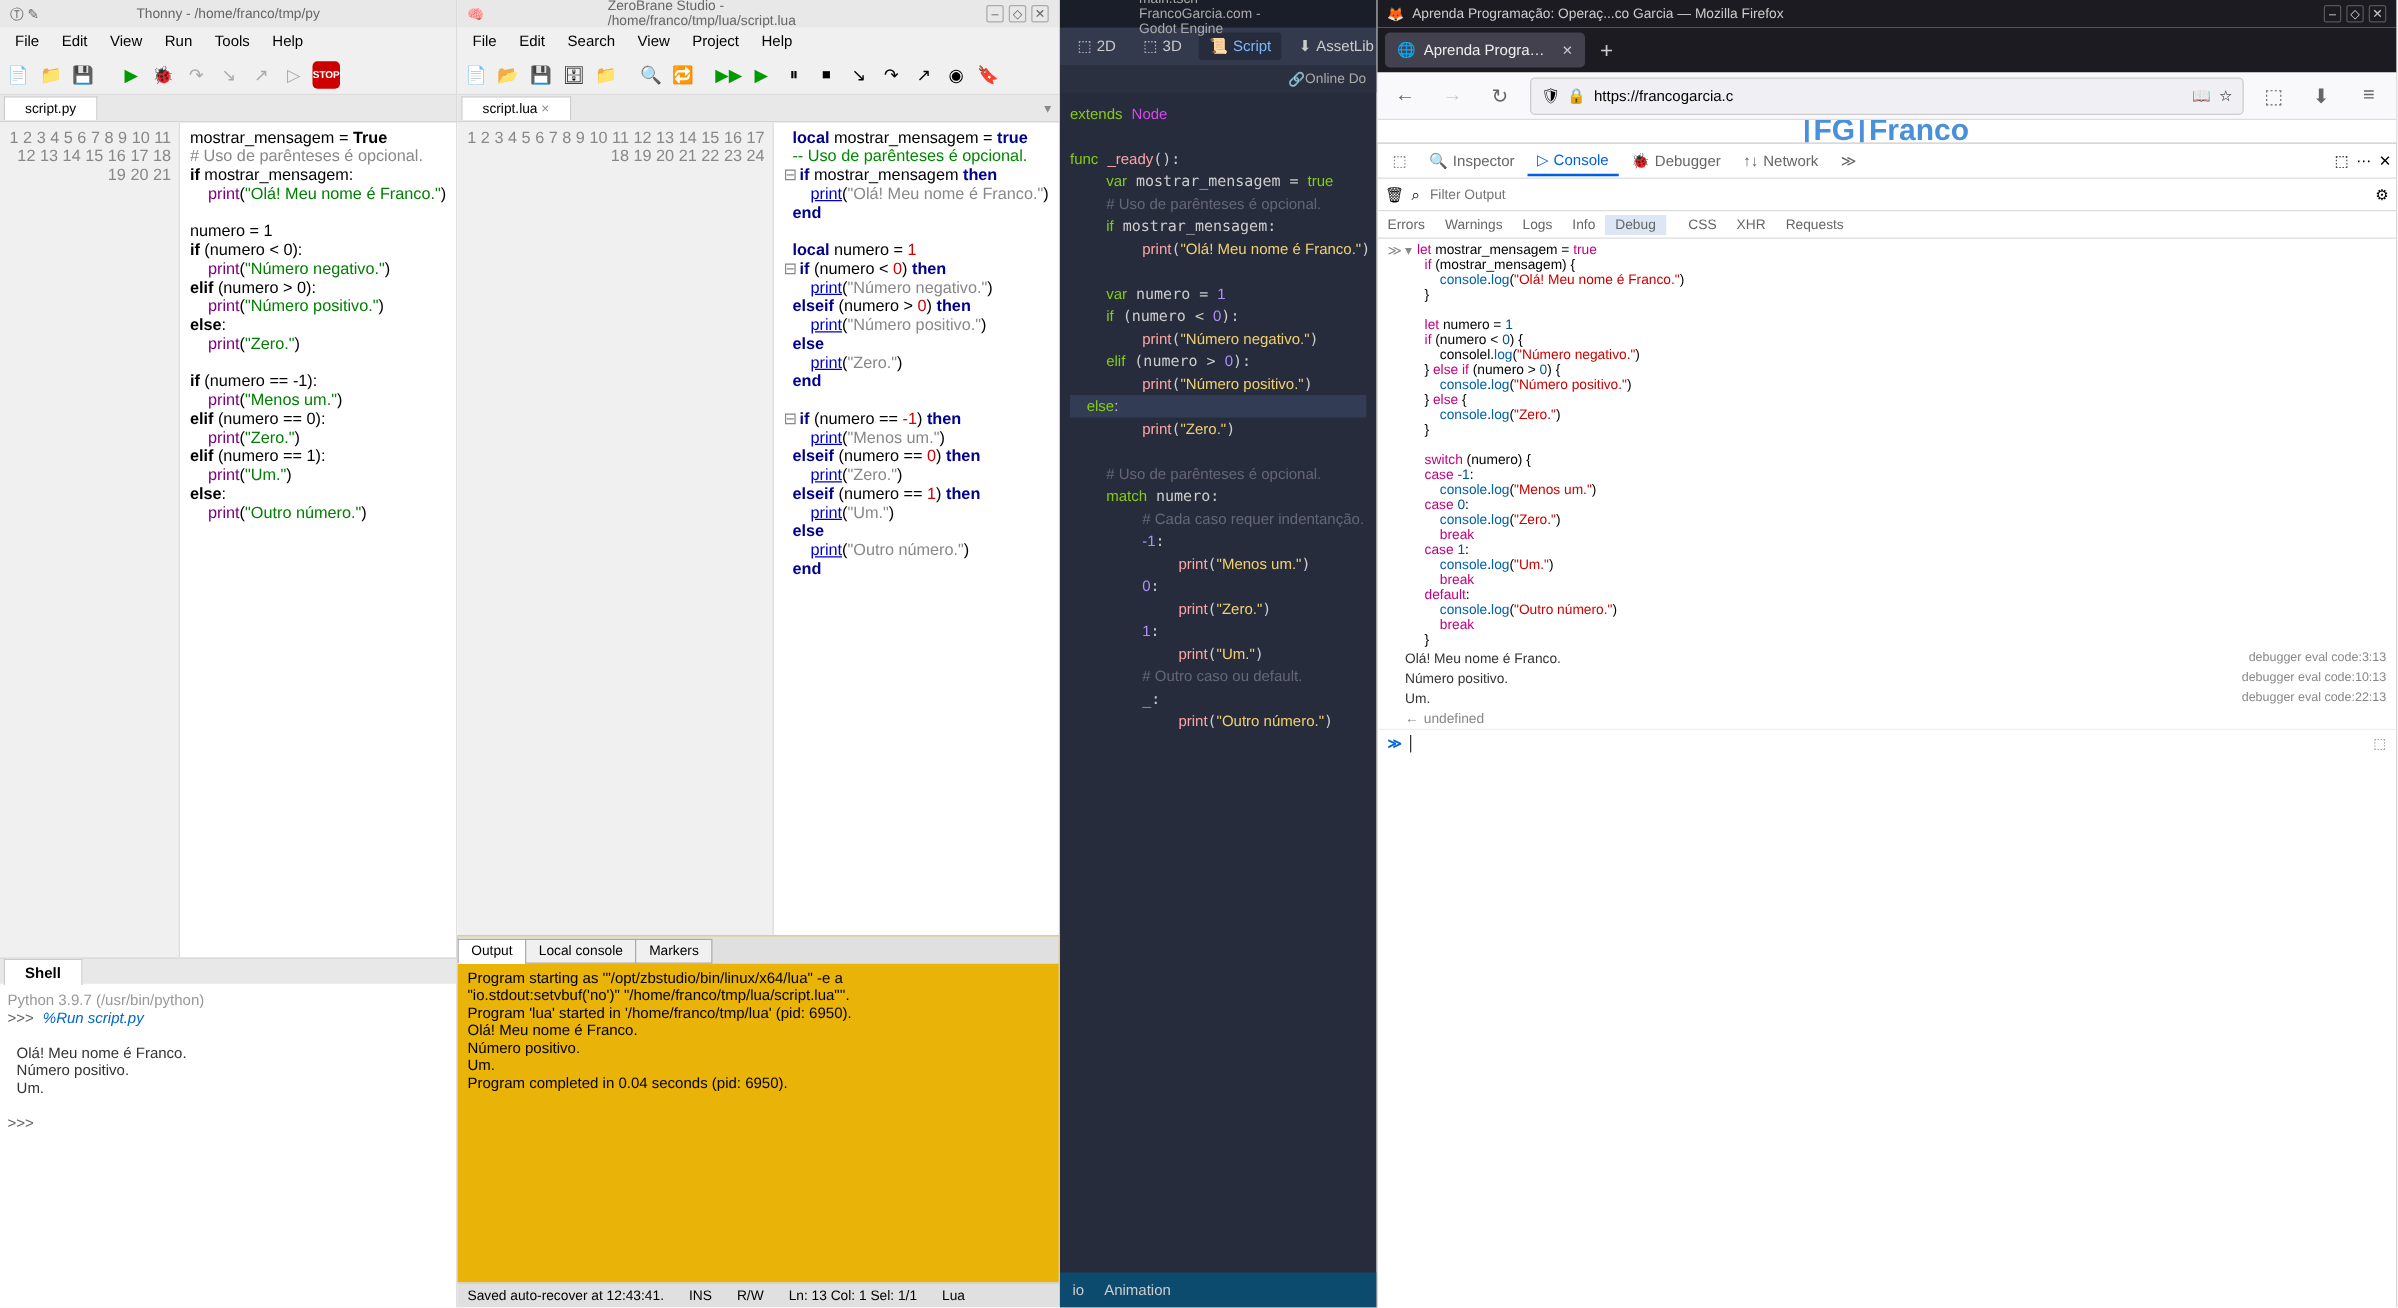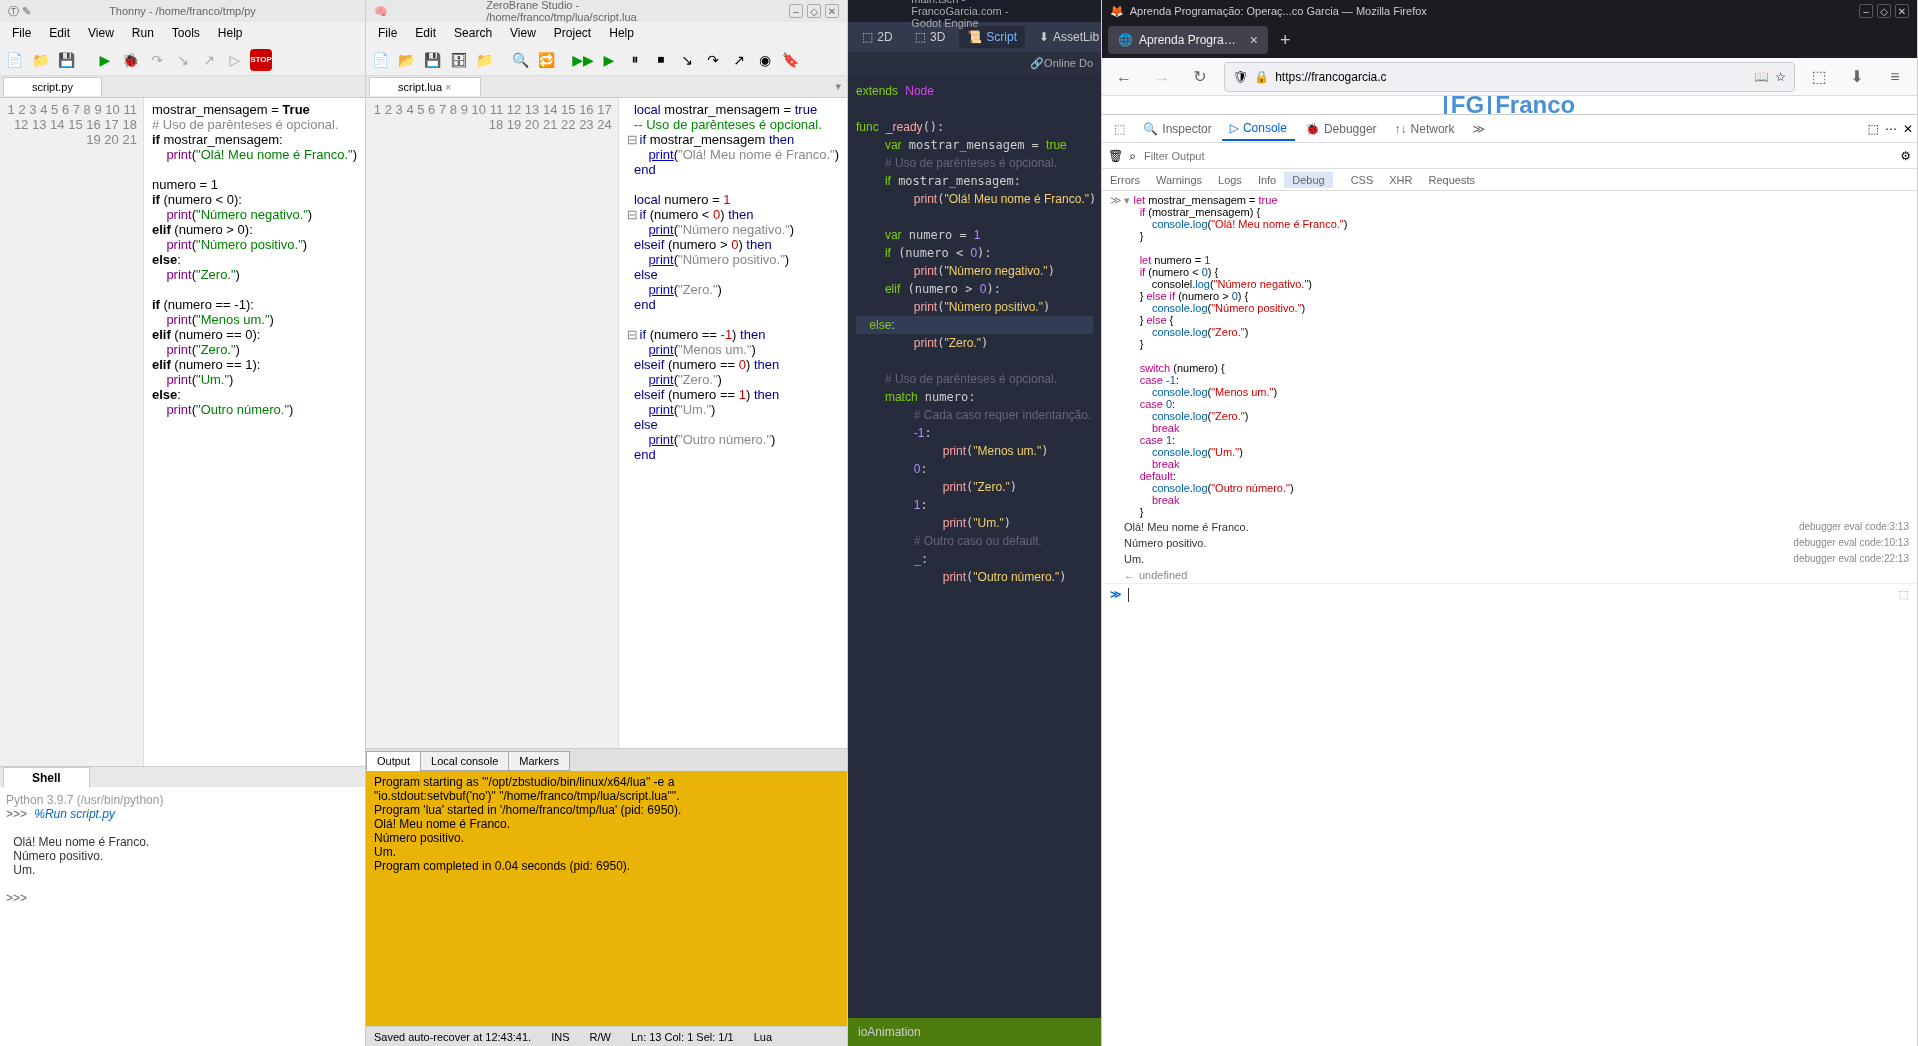--- a/index.html
+++ b/index.html
@@ -10,40 +10,40 @@
 .titlebar-btns { margin-left:auto; display:flex; gap:4px; }
 .tbtn { width:14px; height:14px; border:1px solid #aaa; border-radius:2px; display:flex; align-items:center; justify-content:center; font-size:10px; cursor:pointer; }
 
 
 #thonny { width:366px; background:#f5f5f5; }
 .menubar { height:22px; background:#f0f0f0; display:flex; align-items:center; padding:0 4px; gap:2px; }
 .menuitem { padding:2px 8px; cursor:pointer; font-size:12px; }
 .toolbar { height:32px; background:#f0f0f0; display:flex; align-items:center; padding:0 4px; gap:4px; border-bottom:1px solid #ddd;}
 .tbutton { width:22px; height:22px; display:flex; align-items:center; justify-content:center; cursor:pointer; border-radius:3px; font-size:14px;}
 .tab { height:22px; background:#e8e8e8; border-bottom:1px solid #ccc; display:flex; align-items:center; font-size:11px; }
-.tabitem { padding:3px 28px; background:#fff; border:1px solid #ccc; border-bottom:none; margin-left:3px;}
+.tabitem { padding:3px 16px; background:#fff; border:1px solid #ccc; border-bottom:none; margin-left:3px;}
 .code-area { flex:1; display:flex; background:#fff; font-family:monospace; font-size:13px; overflow:auto; }
 .gutter { background:#f0f0f0; color:#888; padding:4px 6px; text-align:right; user-select:none; border-right:1px solid #ddd;}
 .code { padding:4px 8px; white-space:pre; }
 .kw { color:#000; font-weight:bold; }
 .num { color:#000; }
 .str { color:#008000; }
 .com { color:#888; }
 .fn { color:#800080; }
 .py-bool { color:#000; font-weight:bold;}
 .shell-area { height:280px; border-top:1px solid #ccc; display:flex; flex-direction:column; background:#fff;}
 .shell-tab { height:20px; background:#e8e8e8; display:flex; align-items:flex-start;font-weight:bold; }
 .shell-content { flex:1; padding:6px; font-family:monospace; font-size:12px; white-space:pre; color:#333; }
 .shell-prompt { color:#666; }
 .shell-cmd { color:#0066cc; font-style:italic; }
 .shell-ver { color:#999; }
 
 
 #zerobrane { width:482px; background:#f5f5f5; }
-.zb-code .kw { color:#008; font-weight:normal; }
+.zb-code .kw { color:#008; font-weight:bold; }
 .zb-code .fn { color:#00c; text-decoration:underline; }
 .zb-code .num { color:#c00; }
 .zb-code .str { color:#888; }
 .zb-code .com { color:#080; }
 .zb-fold { color:#888; margin-right:2px;}
 .zb-bottom { height:278px; border-top:1px solid #ccc; display:flex; flex-direction:column; background:#eab308;}
 .zb-tabs { height:22px; background:#e0e0e0; display:flex; align-items:flex-end; }
 .zb-tabitem { padding:3px 10px; border:1px solid #aaa; background:#f0f0f0; font-size:11px; cursor:pointer; margin-right:-1px;}
 .zb-tabitem.active { background:#fff; border-bottom:1px solid #fff;}
 .zb-output { flex:1; padding:4px 8px; font-family:monospace; font-size:12px; white-space:pre; }
@@ -57,21 +57,21 @@
 .godot-tab.active { background:#262c3b; color:#7db7ff; }
 .godot-docs { height:22px; background:#2a3040; display:flex; align-items:center; justify-content:flex-end; padding:0 8px; font-size:11px; color:#aaa;}
 .godot-code { flex:1; padding:8px; font-family:monospace; font-size:12px; white-space:pre; overflow:hidden; line-height:1.5;}
 .gd-kw { color:#84cc16; }
 .gd-cls { color:#d946ef; }
 .gd-fn { color:#fca5a5; }
 .gd-str { color:#f0d070; }
 .gd-num { color:#b090ff; }
 .gd-com { color:#667; }
 .gd-hl { background:#333c55; display:inline-block; width:100%;}
-.godot-bottom { height:28px; background:#4d7c0f; display:flex; align-items:center; padding:0 10px; gap:0; font-size:12px; color:#ccc;}
+.godot-bottom { height:28px; background:#0c4a6e; display:flex; align-items:center; padding:0 10px; gap:16px; font-size:12px; color:#ccc;}
 
 
 #firefox { flex:1; background:#fff; display:flex; flex-direction:column; }
 #firefox .titlebar { background:#1c1b22; color:#ccc; }
 .ff-tabs { height:36px; background:#1c1b22; display:flex; align-items:center; padding:0 6px; gap:6px;}
 .ff-tab { background:#42414d; color:#eee; padding:6px 10px; border-radius:4px; display:flex; align-items:center; gap:6px; font-size:12px; max-width:160px;}
 .ff-tab-close { cursor:pointer; font-size:14px; color:#ccc;}
 .ff-newtab { color:#ccc; font-size:18px; cursor:pointer; padding:0 6px;}
 .ff-urlbar { height:38px; background:#f9f9fb; display:flex; align-items:center; padding:0 8px; gap:10px; border-bottom:1px solid #ddd;}
 .ff-navbtn { width:28px; height:28px; display:flex; align-items:center; justify-content:center; cursor:pointer; color:#666; font-size:16px; border-radius:4px;}

